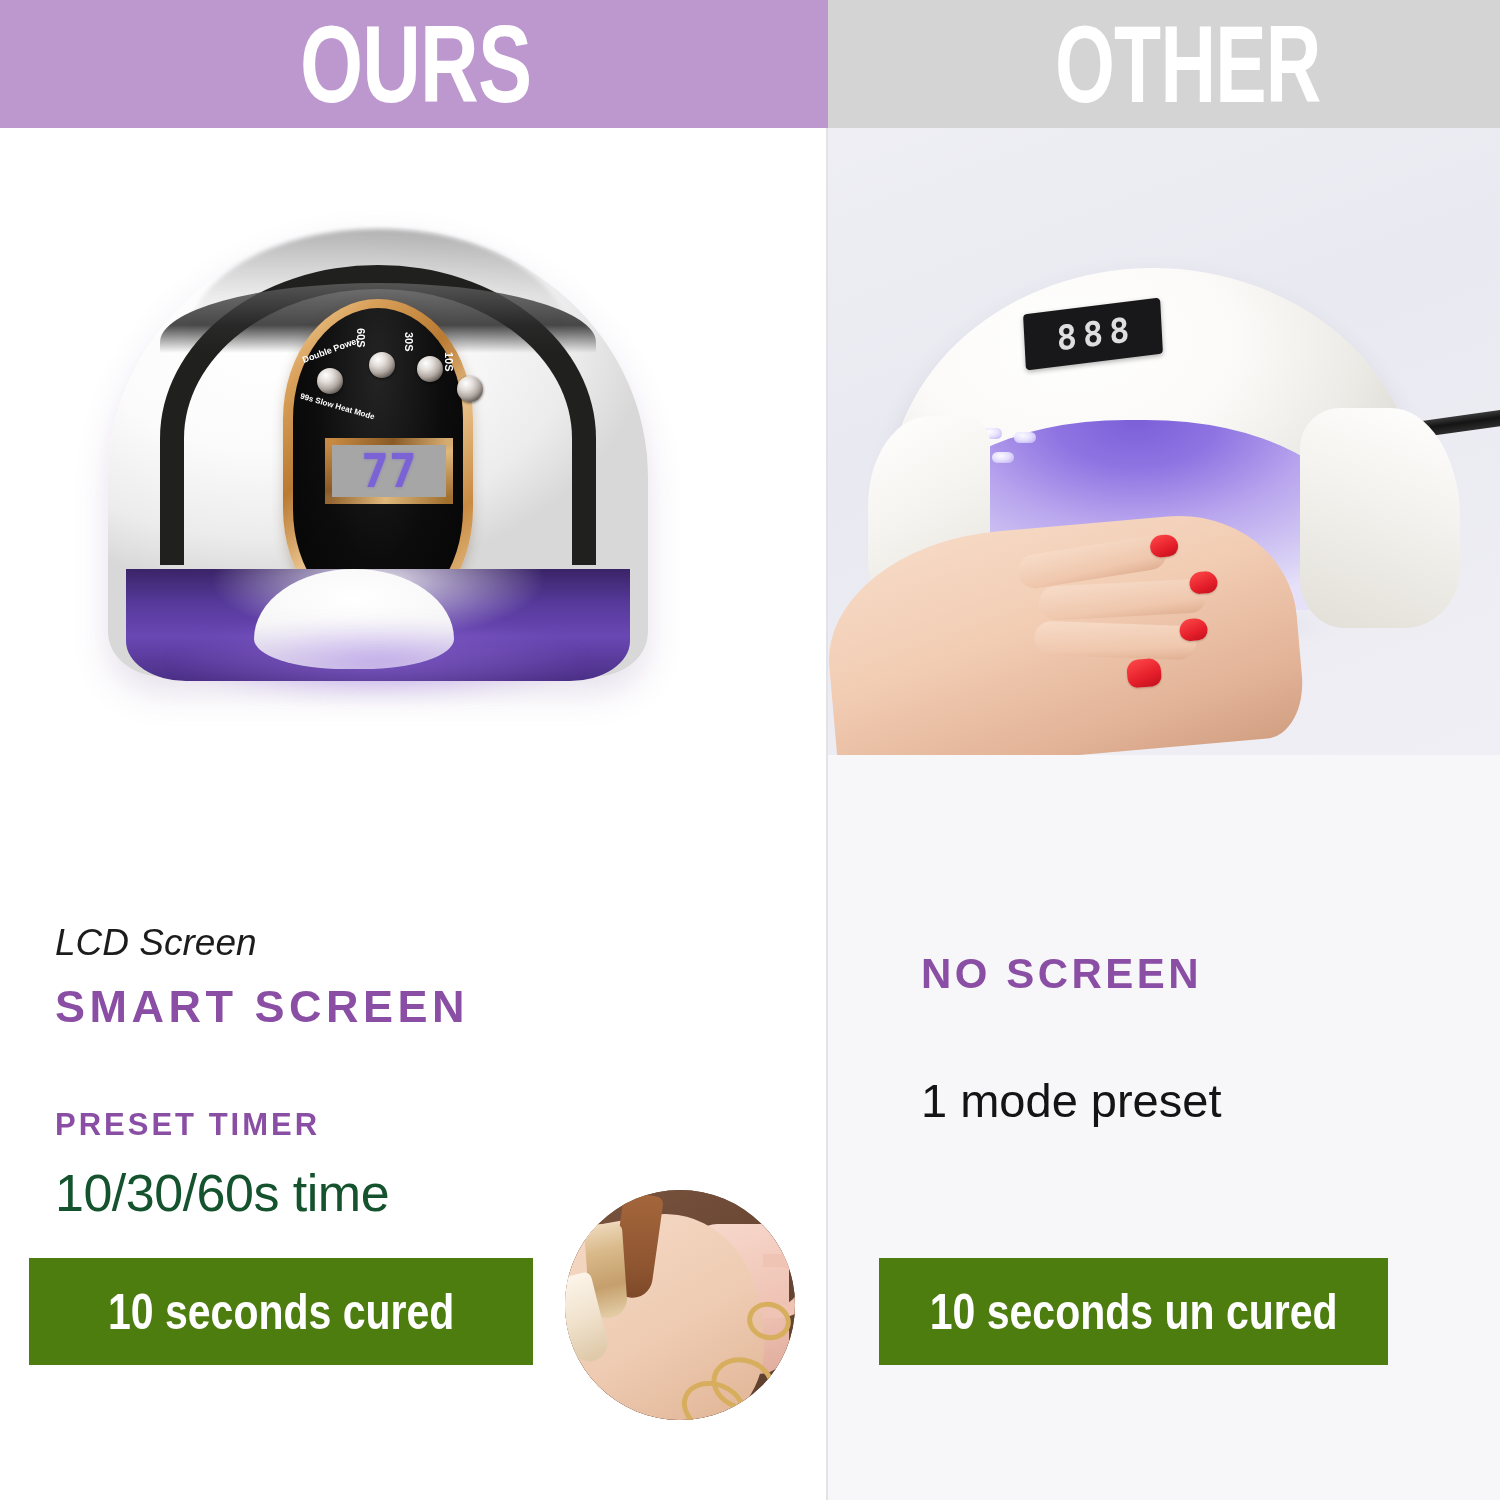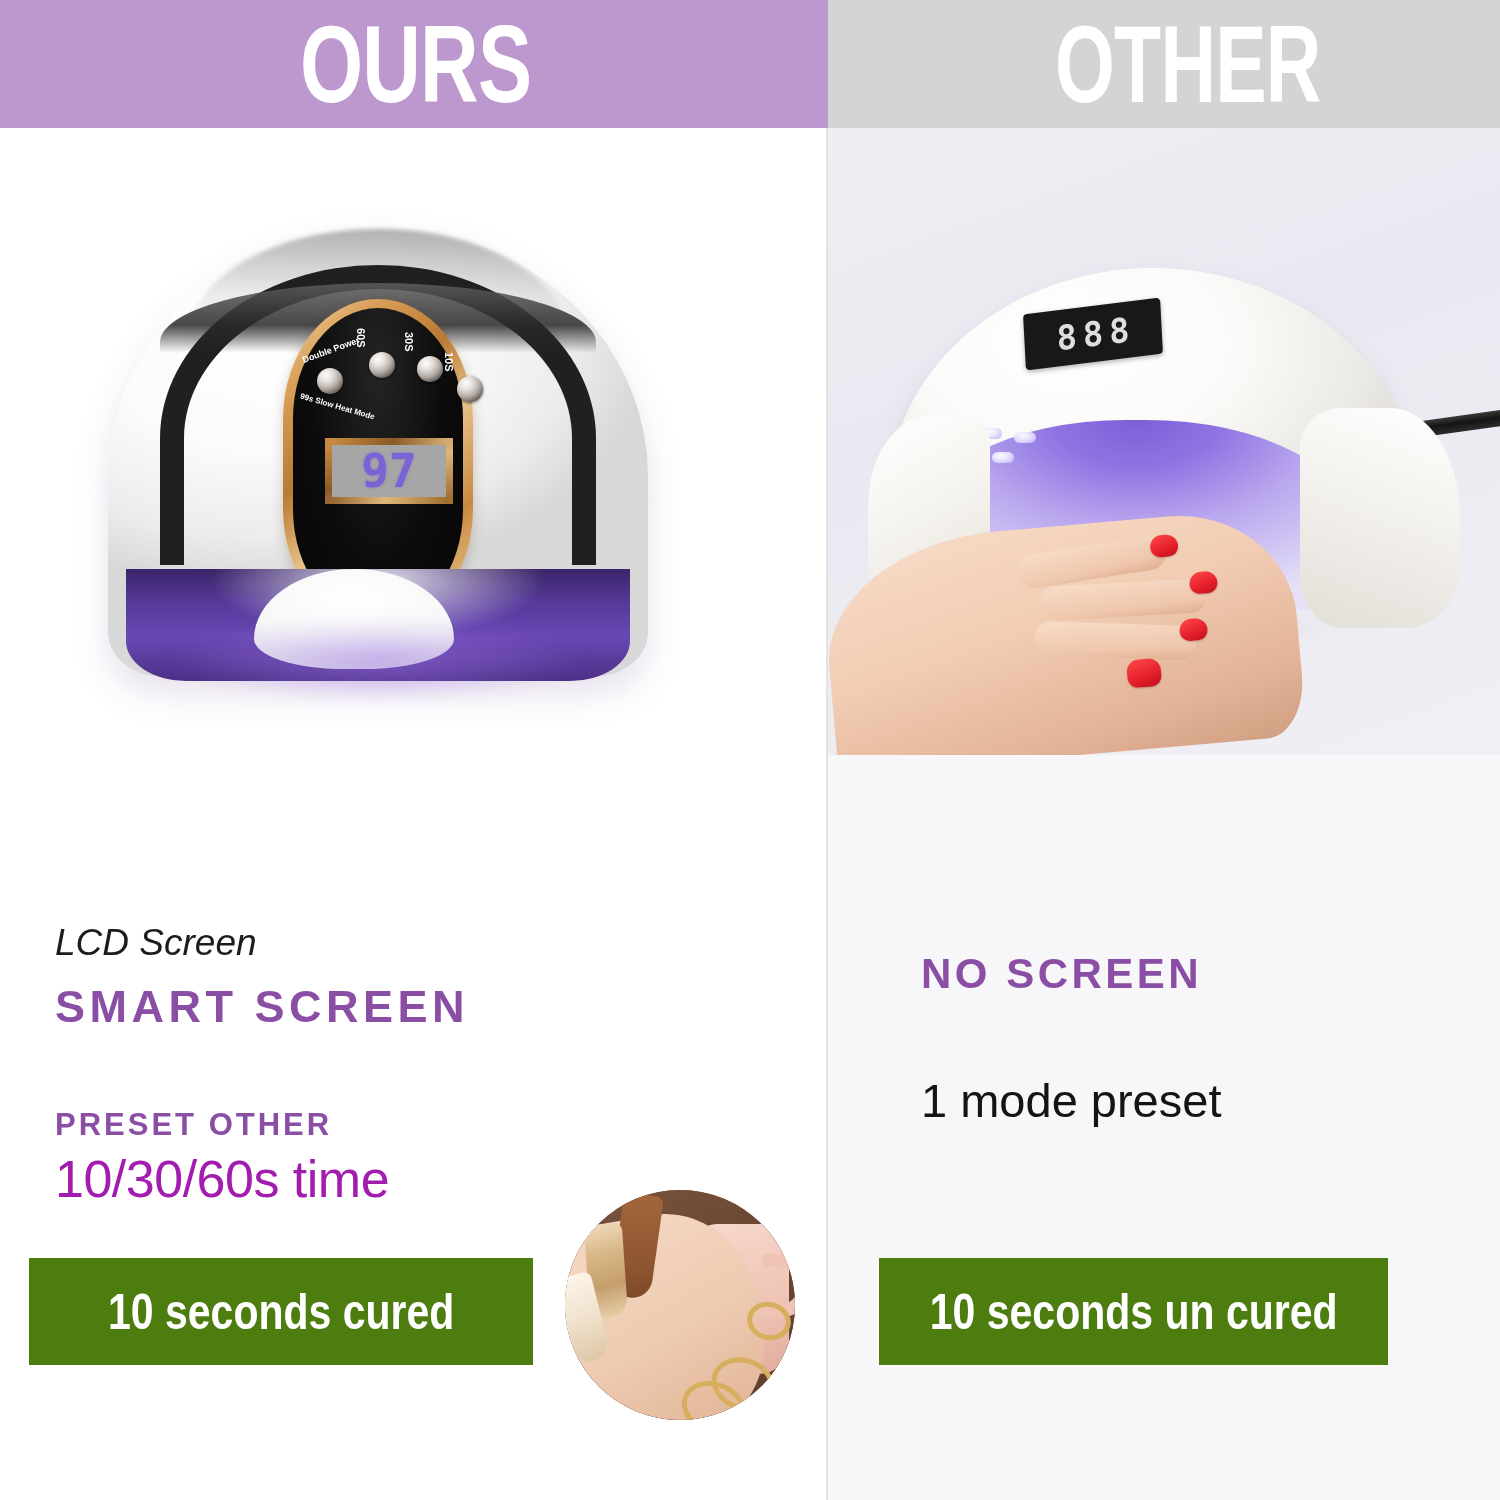--- a/index.html
+++ b/index.html
@@ -239,22 +239,22 @@
     margin-top:14px;
     font-size:45px;color:#8a4fa5;font-weight:bold;letter-spacing:4.5px;
     line-height:54px;
   }
   .line-preset{
     margin-top:72px;
     font-size:31px;color:#8a4fa5;font-weight:bold;letter-spacing:3px;
     line-height:38px;
   }
   .line-time{
-    margin-top:4px;
-    font-size:52px;color:#a21caf;line-height:62px;letter-spacing:-0.5px;
+    margin-top:18px;
+    font-size:52px;color:#14532d;line-height:62px;letter-spacing:-0.5px;
   }
 
   .txt-right{position:absolute;left:921px;top:948px;width:560px;}
   .line-nodisp{
     font-size:42px;color:#8a4fa5;font-weight:bold;letter-spacing:3.5px;
     line-height:52px;
   }
   .line-mode{
     margin-top:72px;
     font-size:47px;color:#141414;line-height:58px;
@@ -346,21 +346,21 @@
           <div class="btn-dot b3"></div>
           <div class="btn-dot b4"></div>
 
           <div class="btn-lbl lbl-dp">Double Power</div>
           <div class="btn-lbl lbl-99">99s Slow Heat Mode</div>
           <div class="btn-lbl lbl-60">60S</div>
           <div class="btn-lbl lbl-30">30S</div>
           <div class="btn-lbl lbl-10">10S</div>
 
           <div class="lcd">
-            <span class="lcd-val">97</span>
+            <span class="lcd-val">77</span>
           </div>
         </div>
       </div>
 
       <div class="lamp-base"></div>
       <div class="lamp-white-bridge"></div>
       <div class="uv-halo"></div>
     </div>
   </div>
 
@@ -396,21 +396,21 @@
         <div class="r-nail" style="left:366px;top:58px;"></div>
         <div class="r-nail" style="left:352px;top:104px;"></div>
         <div class="r-nail" style="left:296px;top:140px;width:34px;height:28px;"></div>
       </div>
     </div>
   </div>
 
   <div class="txt-left">
     <div class="line-lcd">LCD Screen</div>
     <div class="line-smart">SMART SCREEN</div>
-    <div class="line-preset">PRESET OTHER</div>
+    <div class="line-preset">PRESET TIMER</div>
     <div class="line-time">10/30/60s time</div>
   </div>
 
   <div class="txt-right">
     <div class="line-nodisp">NO SCREEN</div>
     <div class="line-mode">1 mode preset</div>
   </div>
 
   <div class="nail-inset">
     <div class="ni-bg"></div>

